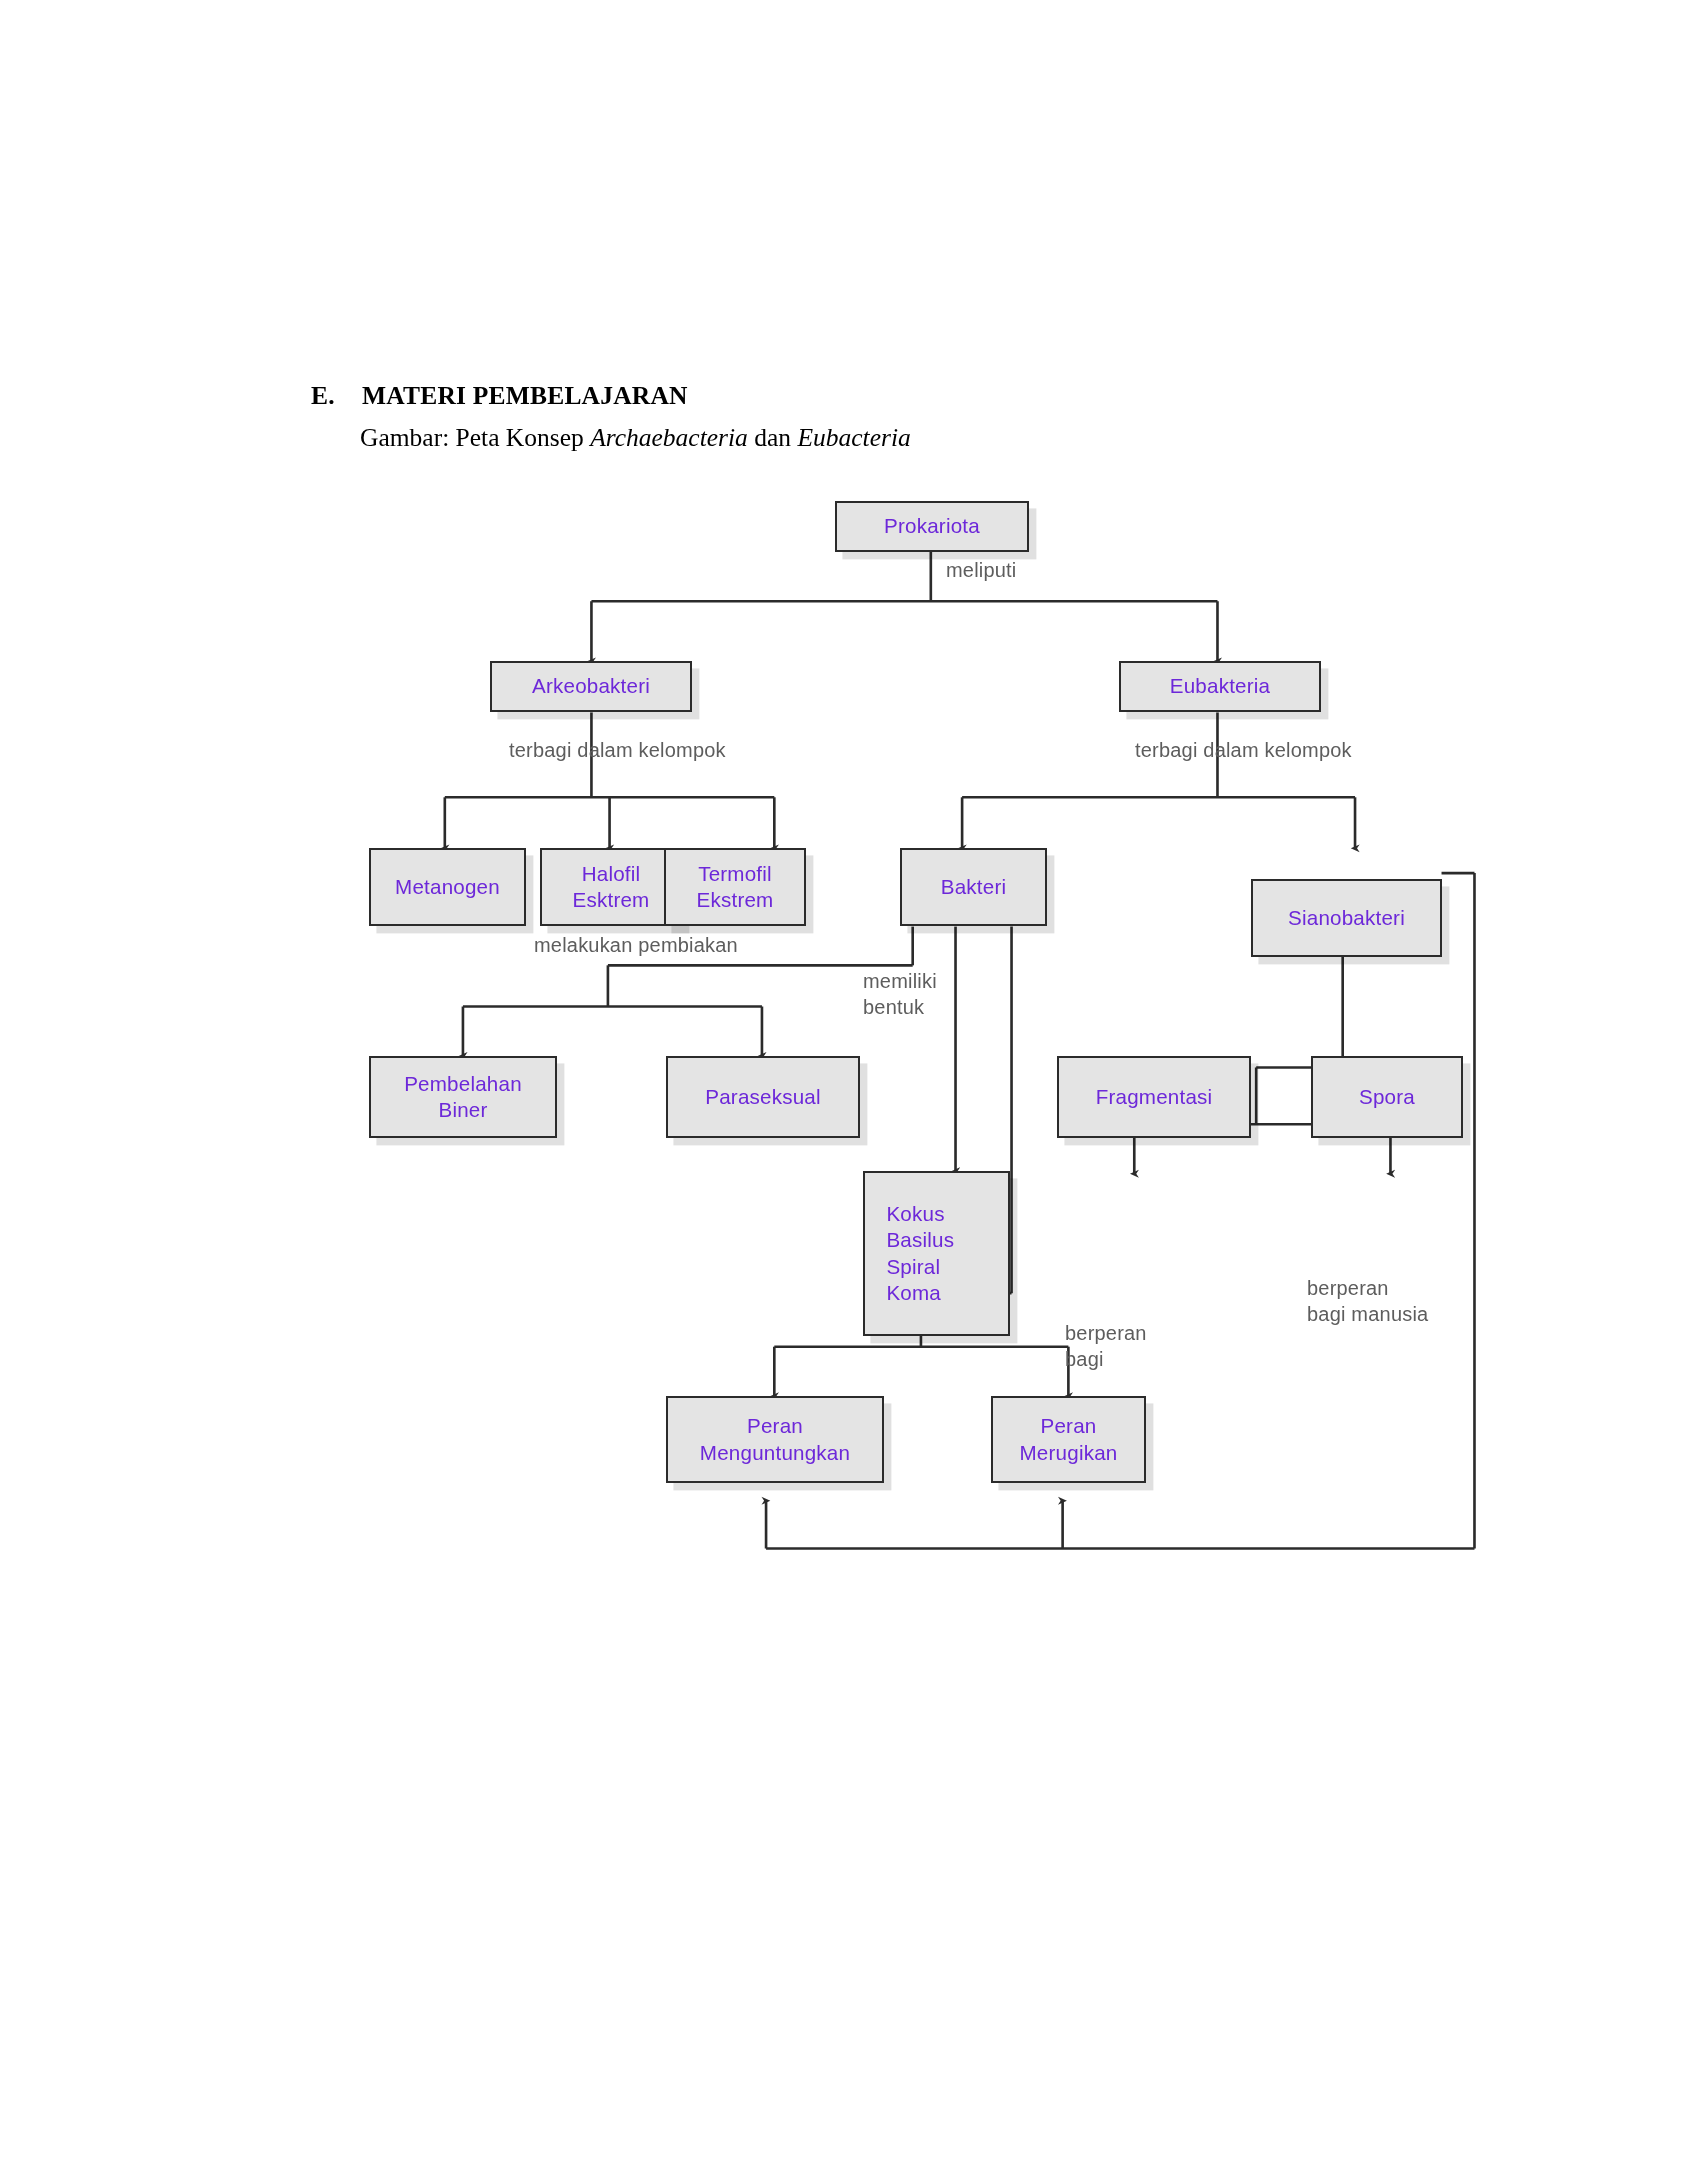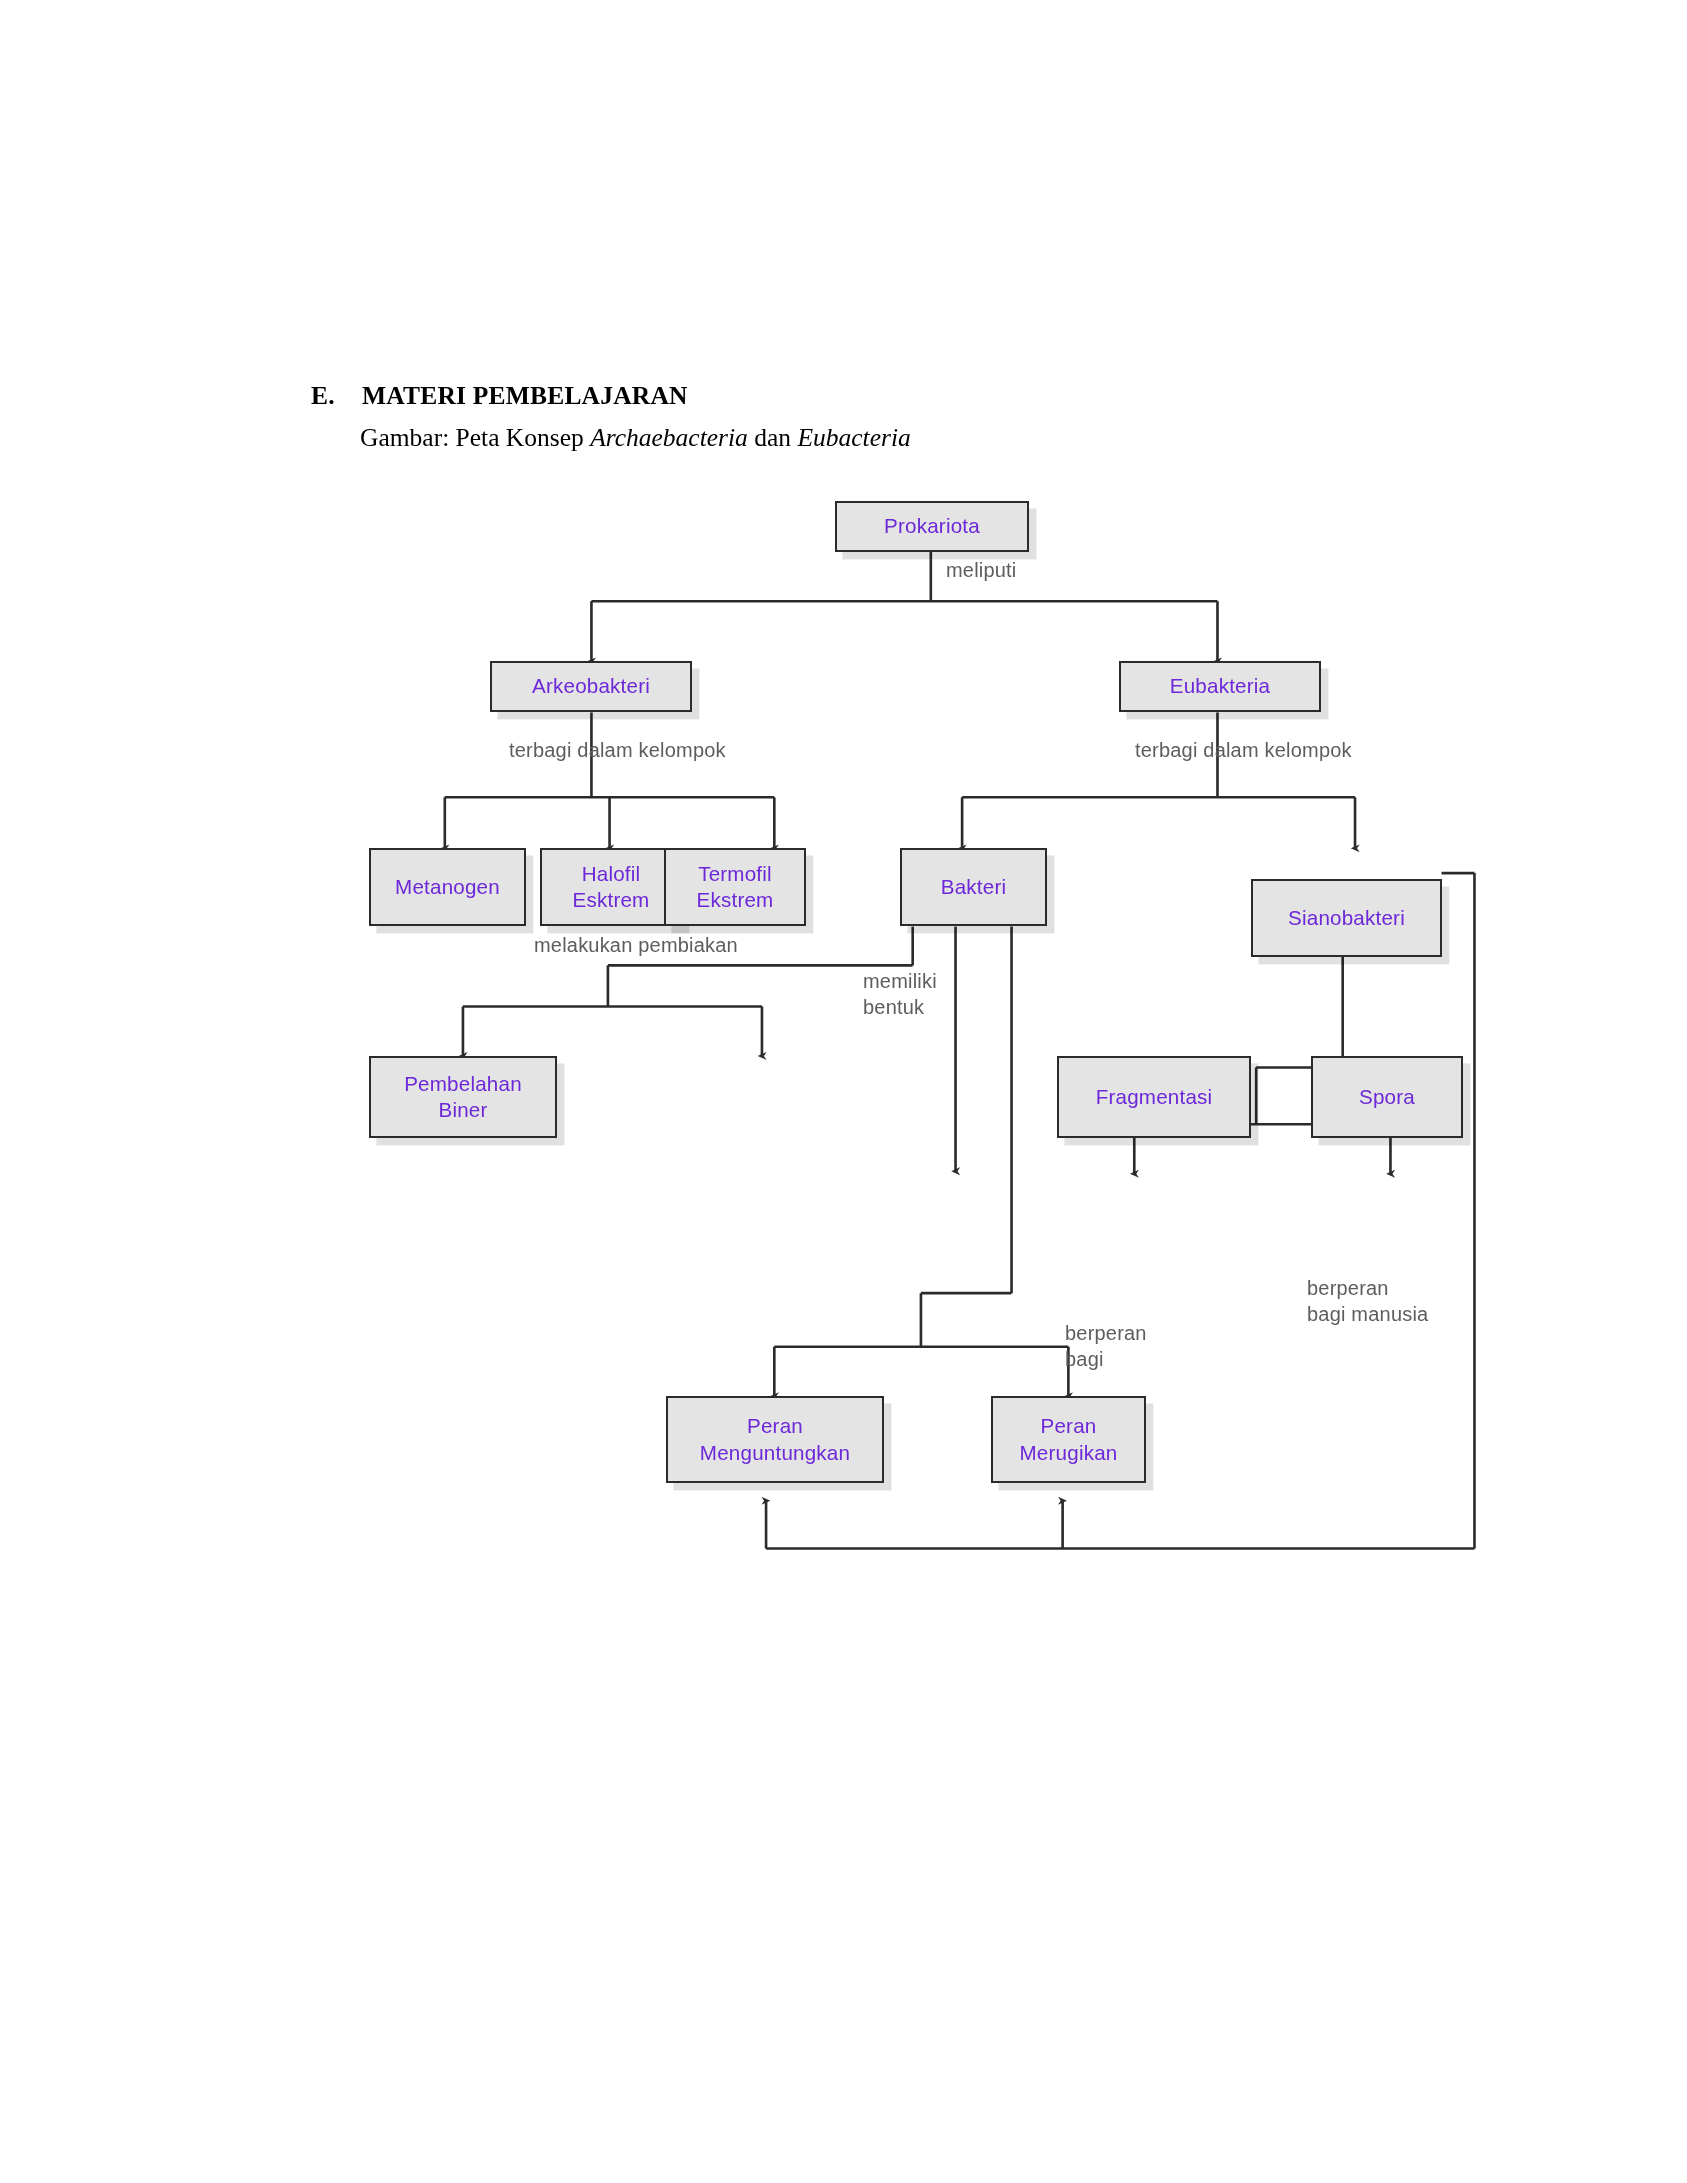--- a/index.html
+++ b/index.html
@@ -167,29 +167,38 @@
 
     <div class="node" style="left:1251px; top:387px; width:191px; height:78px;margin-top:31px;">
       <span class="txt">Sianobakteri</span>
     </div>
 
     <div class="node" style="left:369px; top:595px; width:188px; height:82px;">
       <span class="txt">Pembelahan
 Biner</span>
     </div>
 
+    <div class="node" style="left:666px; top:595px; width:194px; height:82px;">
+      <span class="txt">Paraseksual</span>
+    </div>
 
     <div class="node" style="left:1057px; top:595px; width:194px; height:82px;">
       <span class="txt">Fragmentasi</span>
     </div>
 
     <div class="node" style="left:1296px; top:595px; width:152px; height:82px;margin-left:15px;">
       <span class="txt">Spora</span>
     </div>
 
+    <div class="node left-align" style="left:863px; top:710px; width:147px; height:165px;">
+      <span class="txt">Kokus
+Basilus
+Spiral
+Koma</span>
+    </div>
 
     <div class="node" style="left:666px; top:935px; width:218px; height:87px;">
       <span class="txt">Peran
 Menguntungkan</span>
     </div>
 
     <div class="node" style="left:991px; top:935px; width:155px; height:87px;">
       <span class="txt">Peran
 Merugikan</span>
     </div>

